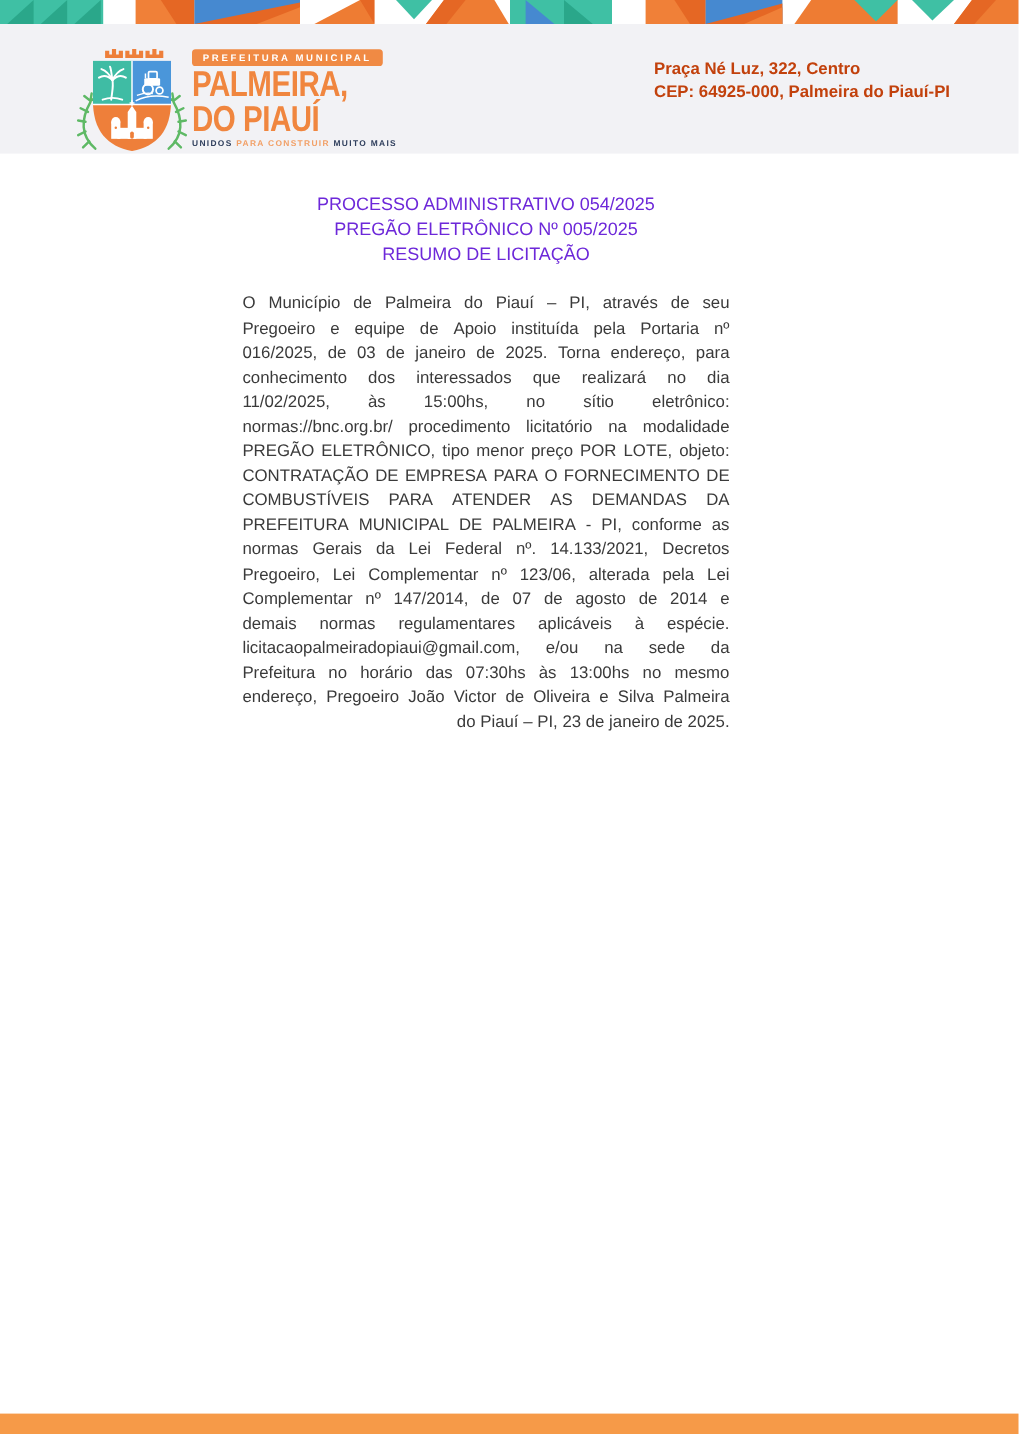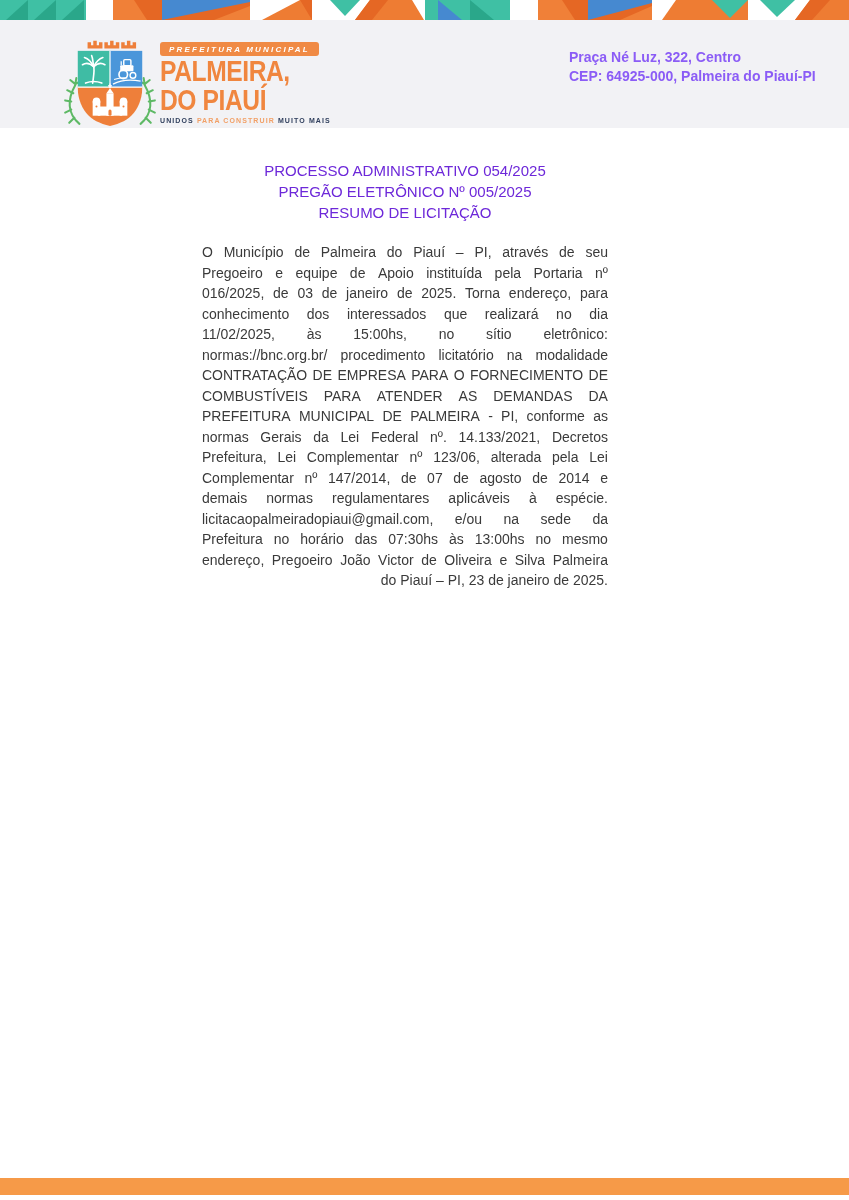--- a/index.html
+++ b/index.html
@@ -14,33 +14,33 @@
   
   .header-band {
     position:absolute; top:20px; left:0; width:849px; height:108px;
     background:#f2f2f5;
   }
   .crest { position:absolute; left:62px; top:6px; width:96px; height:106px; }
   .wordmark { position:absolute; left:160px; top:18px; width:150px; }
   .badge {
     display:inline-block; background:#f08a44; color:#ffffff;
     font-size:8px; font-weight:bold; letter-spacing:2.2px;
-    padding:3px 9px 2px 9px; border-radius:3px; white-space:nowrap;font-style:italic;
+    padding:3px 9px 2px 9px; border-radius:3px; white-space:nowrap;
   }
   .city-name {
     margin-top:1px; color:#f0863f; font-weight:800; font-size:30px;
     line-height:28px; letter-spacing:-0.5px; white-space:nowrap;
     transform:scaleX(0.82); transform-origin:left top;
   }
   .tagline { margin-top:3px; font-size:7px; font-weight:bold; letter-spacing:1.1px; white-space:nowrap; }
   .tg-dark  { color:#31405e; }
   .tg-light { color:#f2a067; }
   .address {
-    position:absolute; left:569px; top:28px;
-    color:#8b5cf6; font-weight:bold; font-size:14px; line-height:18.5px;
+    position:absolute; left:545px; top:28px;
+    color:#c2410c; font-weight:bold; font-size:14px; line-height:18.5px;
     white-space:nowrap;
   }
   
   .content { position:absolute; left:202px; top:160px; width:406px; }
   .title-line { text-align:center; font-size:15px; line-height:21px; color:#6d28d9; }
   .doc-body { margin-top:19px; font-size:14px; color:#3a3a3a; }
   .jline { display:flex; justify-content:space-between; line-height:20.5px; white-space:nowrap; }
   .lastline { line-height:20.5px; text-align:right; }
   
   .footer-bar { position:absolute; left:0; top:1178px; width:849px; height:17px; background:#f69a48; }
@@ -228,20 +228,30 @@
           <span>eletrônico:</span>
         </div>
       <div class="jline">
           <span>normas://bnc.org.br/</span>
           <span>procedimento</span>
           <span>licitatório</span>
           <span>na</span>
           <span>modalidade</span>
         </div>
       <div class="jline">
+          <span>PREGÃO</span>
+          <span>ELETRÔNICO,</span>
+          <span>tipo</span>
+          <span>menor</span>
+          <span>preço</span>
+          <span>POR</span>
+          <span>LOTE,</span>
+          <span>objeto:</span>
+        </div>
+      <div class="jline">
           <span>CONTRATAÇÃO</span>
           <span>DE</span>
           <span>EMPRESA</span>
           <span>PARA</span>
           <span>O</span>
           <span>FORNECIMENTO</span>
           <span>DE</span>
         </div>
       <div class="jline">
           <span>COMBUSTÍVEIS</span>
@@ -265,21 +275,21 @@
           <span>normas</span>
           <span>Gerais</span>
           <span>da</span>
           <span>Lei</span>
           <span>Federal</span>
           <span>nº.</span>
           <span>14.133/2021,</span>
           <span>Decretos</span>
         </div>
       <div class="jline">
-          <span>Prefeitura,</span>
+          <span>Pregoeiro,</span>
           <span>Lei</span>
           <span>Complementar</span>
           <span>nº</span>
           <span>123/06,</span>
           <span>alterada</span>
           <span>pela</span>
           <span>Lei</span>
         </div>
       <div class="jline">
           <span>Complementar</span>

